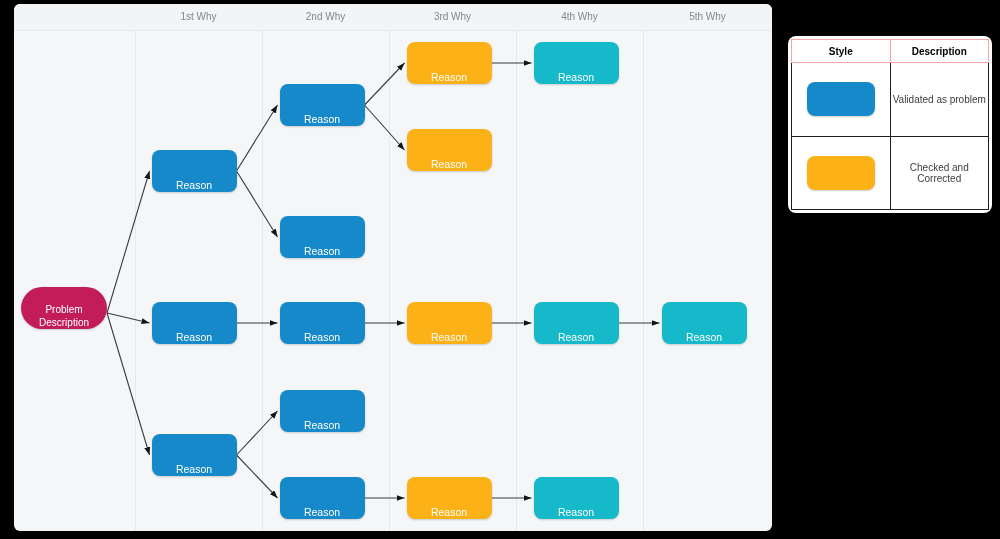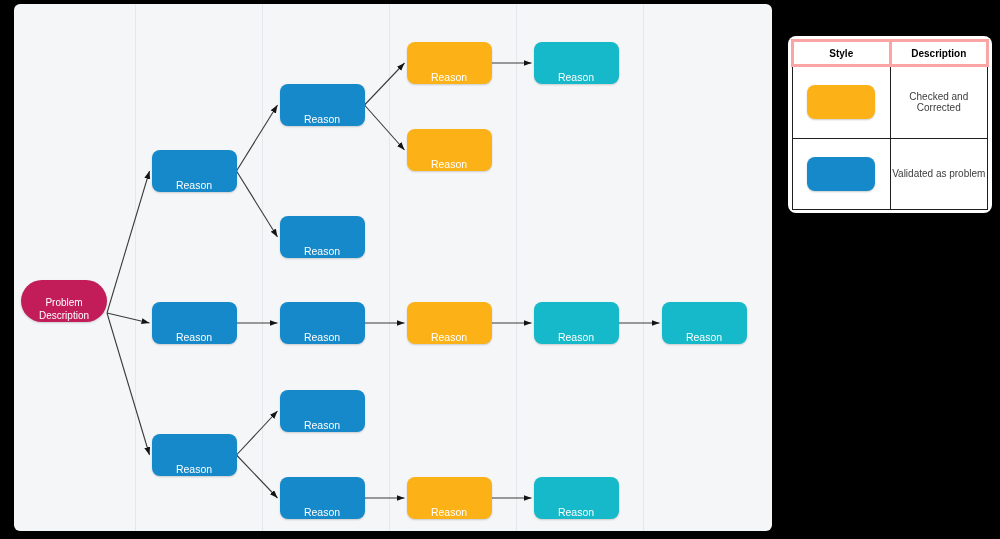--- a/index.html
+++ b/index.html
@@ -33,21 +33,21 @@
     box-sizing:border-box;padding:0 8px;line-height:1.25;
   }
   .node.problem{width:86px;height:42px;border-radius:21px;font-size:10px;}
   
   .legend{
     position:absolute;left:788px;top:36px;width:204px;height:177px;
     background:#fff;border-radius:8px;box-sizing:border-box;padding:3px;
   }
   .legend table{width:100%;height:100%;border-collapse:collapse;table-layout:fixed;}
   .legend th{
-    border:3px solid #fca5a5;height:20px;font-size:10px;font-weight:bold;color:#000;
+    border:1px solid #fca5a5;height:20px;font-size:10px;font-weight:bold;color:#000;
   }
   .legend td{
     border:1px solid #1f1f1f;text-align:center;vertical-align:middle;
     font-size:10px;color:#3c3c3c;
   }
   .swatch{
     width:68px;height:34px;border-radius:8px;margin:0 auto;
     box-shadow:0 1px 2px rgba(0,0,0,.2);
   }
 </style>
@@ -55,20 +55,28 @@
 <body>
 
 <div class="canvas">
 
   <div class="col-divider" style="left:121px"></div>
   <div class="col-divider" style="left:248px"></div>
   <div class="col-divider" style="left:375px"></div>
   <div class="col-divider" style="left:502px"></div>
   <div class="col-divider" style="left:629px"></div>
 
+  <div class="colhead">
+    <span class="cell c0"></span>
+    <span class="cell c1">1st Why</span>
+    <span class="cell c2">2nd Why</span>
+    <span class="cell c3">3rd Why</span>
+    <span class="cell c4">4th Why</span>
+    <span class="cell c5">5th Why</span>
+  </div>
 
   <svg id="edges-svg" width="758" height="527" viewBox="0 0 758 527">
     <defs>
       <marker id="arrow" markerWidth="9" markerHeight="7" refX="8" refY="3" orient="auto" markerUnits="userSpaceOnUse">
         <path d="M0,0 L8,3 L0,6 Z" fill="#141414"></path>
       </marker>
     </defs>
     <g id="edge-group">
         <line x1="93" y1="309" x2="135.5" y2="167" stroke="#3a3a3a" stroke-width="1.1" marker-end="url(#arrow)"></line>
         <line x1="93" y1="309" x2="135.5" y2="319" stroke="#3a3a3a" stroke-width="1.1" marker-end="url(#arrow)"></line>
@@ -83,21 +91,21 @@
         <line x1="477.5" y1="319" x2="517.5" y2="319" stroke="#3a3a3a" stroke-width="1.1" marker-end="url(#arrow)"></line>
         <line x1="604.5" y1="319" x2="645.5" y2="319" stroke="#3a3a3a" stroke-width="1.1" marker-end="url(#arrow)"></line>
         <line x1="222.5" y1="451" x2="263.5" y2="407" stroke="#3a3a3a" stroke-width="1.1" marker-end="url(#arrow)"></line>
         <line x1="222.5" y1="451" x2="263.5" y2="494" stroke="#3a3a3a" stroke-width="1.1" marker-end="url(#arrow)"></line>
         <line x1="350.5" y1="494" x2="390.5" y2="494" stroke="#3a3a3a" stroke-width="1.1" marker-end="url(#arrow)"></line>
         <line x1="477.5" y1="494" x2="517.5" y2="494" stroke="#3a3a3a" stroke-width="1.1" marker-end="url(#arrow)"></line>
       </g>
   </svg>
 
   <div id="node-layer">
-      <div class="node problem" style="left: 7px; top: 276px; background: rgb(194, 29, 89);">
+      <div class="node problem" style="left: 7px; top: 283px; background: rgb(194, 29, 89);">
         <span>Problem Description</span>
       </div>
       <div class="node" style="left: 137.5px; top: 146px; background: rgb(21, 137, 201);">
         <span>Reason</span>
       </div>
       <div class="node" style="left: 137.5px; top: 298px; background: rgb(21, 137, 201);">
         <span>Reason</span>
       </div>
       <div class="node" style="left: 137.5px; top: 430px; background: rgb(21, 137, 201);">
         <span>Reason</span>
@@ -146,25 +154,25 @@
 
 <div class="legend">
   <table>
     <tbody>
         <tr>
       <th>Style</th>
       <th>Description</th>
     </tr>
     <tr>
       <td>
+        <div class="swatch" style="background: rgb(21, 137, 201);"></div>
+      </td>
+      <td>Validated as problem</td>
+    </tr>
+    <tr>
+      <td>
         <div class="swatch" style="background: rgb(252, 178, 22);"></div>
       </td>
       <td>Checked and Corrected</td>
-    </tr>
-    <tr>
-      <td>
-        <div class="swatch" style="background: rgb(21, 137, 201);"></div>
-      </td>
-      <td>Validated as problem</td>
     </tr>
   </tbody>
     </table>
 </div>
 
 </body></html>

